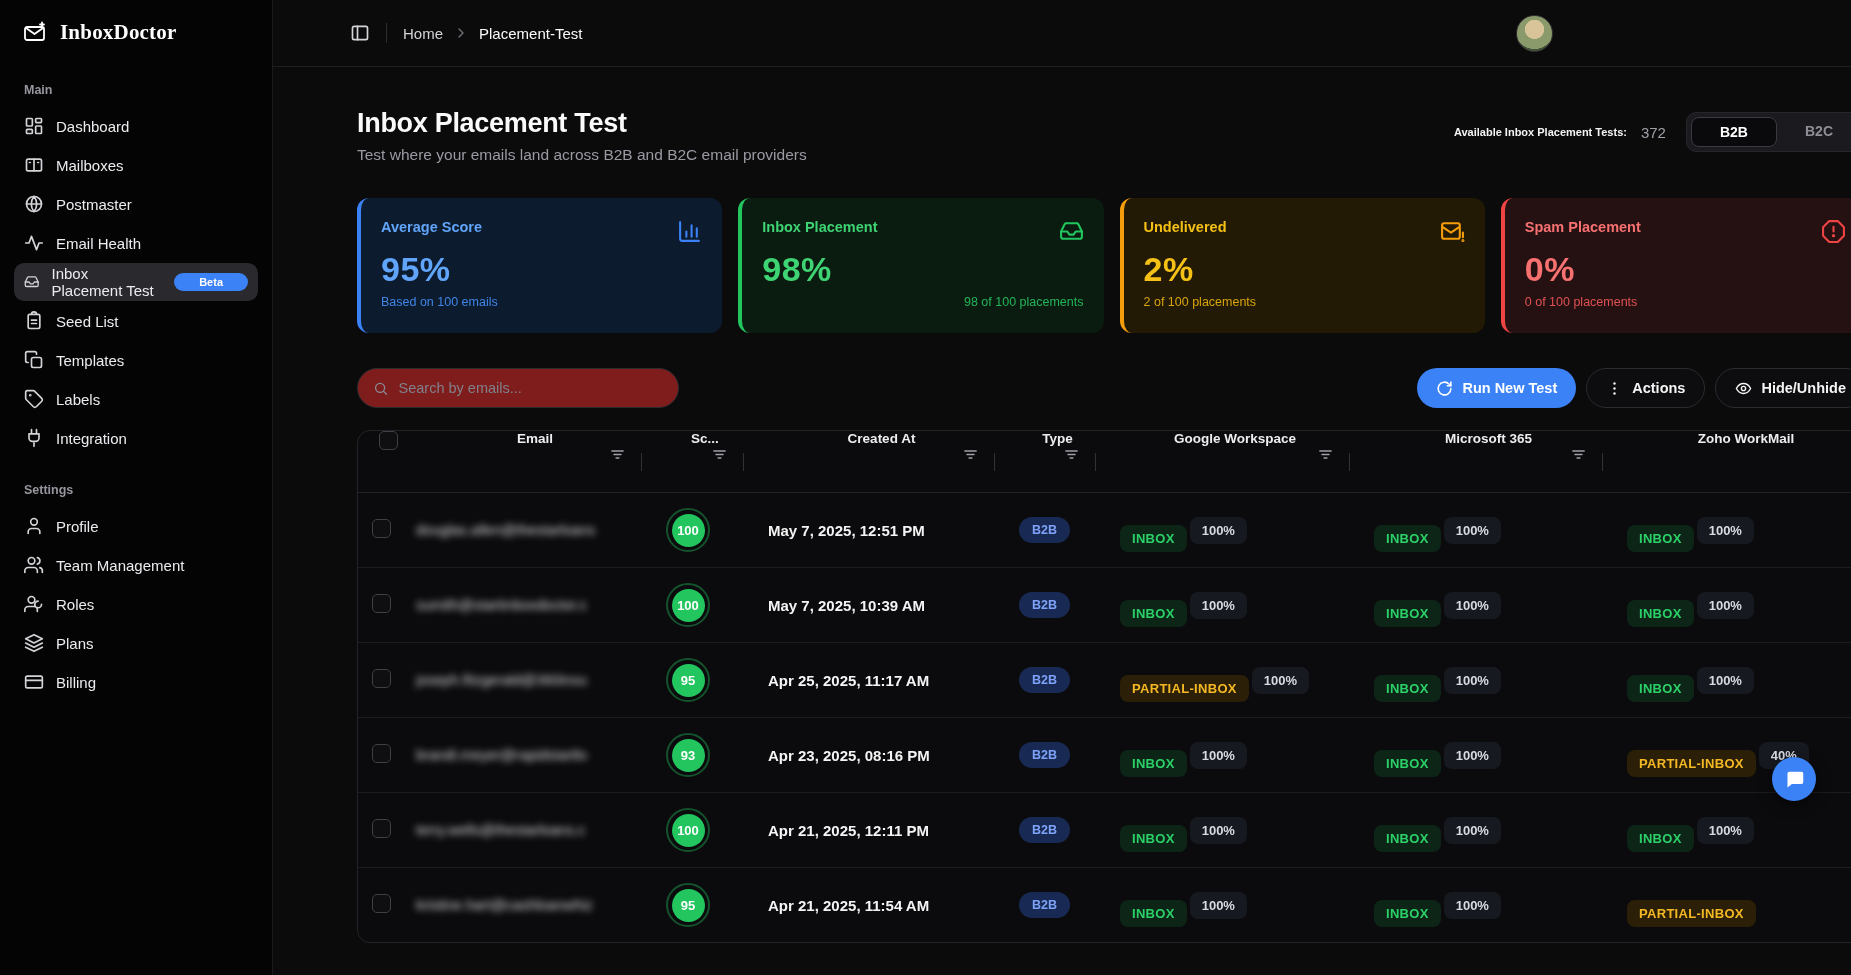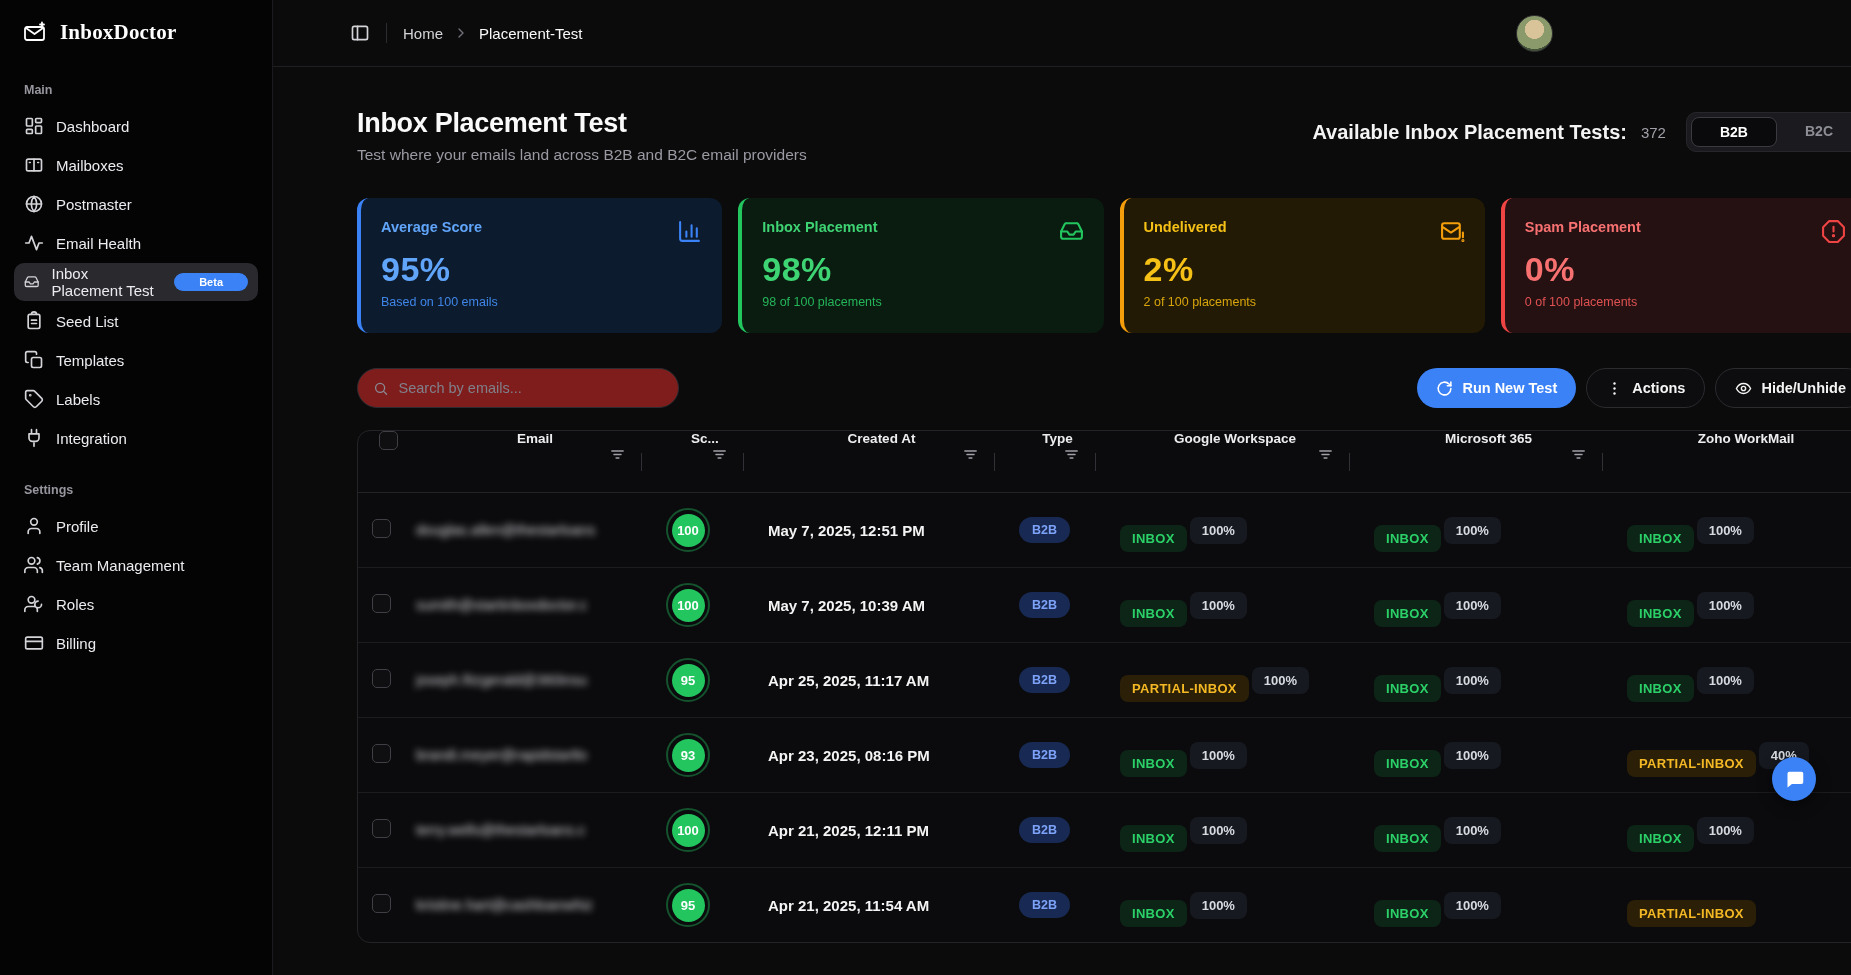--- a/index.html
+++ b/index.html
@@ -34,21 +34,21 @@
   .avatar { position:absolute; left:1243px; top:15px; width:37px; height:37px; border-radius:50%;
             background:radial-gradient(circle at 50% 38%, #d9c49a 0 34%, #8a9a6b 35% 70%, #44543a 71%);
             border:1px solid #333; cursor:pointer; }
 
   .page { padding:41px 26px 0 84px; }
 
   .page-head { display:flex; justify-content:space-between; align-items:flex-start; margin-bottom:34px; }
   .page-title { font-size:27px; font-weight:800; color:#fafafa; letter-spacing:-.3px; }
   .page-sub { font-size:15.5px; color:#9a9aa3; margin-top:7px; }
   .head-right { display:flex; align-items:center; gap:14px; margin-top:4px; }
-  .avail-label { font-size:20px; font-weight:700; color:#f4f4f5; }
+  .avail-label { font-size:11px; font-weight:700; color:#f4f4f5; }
   .avail-count { font-size:15px; color:#a0a0a8; }
   .toggle { display:flex; background:#1b1b1f; border:1px solid #27272b; border-radius:10px; padding:4px; margin-left:6px; }
   .toggle-opt { padding:6px 28px; font-size:14px; font-weight:700; border-radius:8px; color:#8e8e96; cursor:pointer; }
   .toggle-opt.active { background:#0a0a0c; color:#fff; border:1px solid #3a3a40; }
 
   
   .stats { display:grid; grid-template-columns:repeat(4,1fr); gap:16px; margin-bottom:35px; }
   .stat-card { height:135px; border-radius:12px; padding:21px 20px; border-left:4px solid var(--ac); }
   .stat-top { display:flex; justify-content:space-between; align-items:flex-start; }
   .stat-label { font-size:14.5px; font-weight:600; }
@@ -236,20 +236,29 @@
               <svg viewBox="0 0 24 24" fill="none" stroke="currentColor" stroke-width="2" stroke-linecap="round" stroke-linejoin="round">
                 <circle cx="9" cy="7" r="4"></circle>
                 <path d="M16 21v-2a4 4 0 0 0-4-4H5a4 4 0 0 0-4 4v2M17 8.5a4 4 0 1 0 4 4"></path>
               </svg>
             </span>
             <span>Roles</span>
           </div>
           <div class="nav-item">
             <span class="icon">
               <svg viewBox="0 0 24 24" fill="none" stroke="currentColor" stroke-width="2" stroke-linecap="round" stroke-linejoin="round">
+                <path d="m12 2 10 5-10 5L2 7z"></path>
+                <path d="m2 12 10 5 10-5M2 17l10 5 10-5"></path>
+              </svg>
+            </span>
+            <span>Plans</span>
+          </div>
+          <div class="nav-item">
+            <span class="icon">
+              <svg viewBox="0 0 24 24" fill="none" stroke="currentColor" stroke-width="2" stroke-linecap="round" stroke-linejoin="round">
                 <rect x="2" y="5" width="20" height="14" rx="2"></rect>
                 <path d="M2 10h20"></path>
               </svg>
             </span>
             <span>Billing</span>
           </div>
         </div>
       </nav>
   </aside>
 
@@ -310,21 +319,21 @@
             <div class="stat-top">
               <span class="stat-label" style="color: rgb(62, 211, 115);">Inbox Placement</span>
               <span class="icon stat-icon" style="color: rgb(34, 197, 94);">
                 <svg viewBox="0 0 24 24" fill="none" stroke="currentColor" stroke-width="2" stroke-linecap="round" stroke-linejoin="round">
                   <path d="M22 12h-6l-2 3h-4l-2-3H2"></path>
                   <path d="M5.4 5.1 2 12v5a2 2 0 0 0 2 2h16a2 2 0 0 0 2-2v-5l-3.4-6.9A2 2 0 0 0 16.8 4H7.2a2 2 0 0 0-1.8 1.1z"></path>
                 </svg>
               </span>
             </div>
             <div class="stat-value" style="color: rgb(62, 211, 115);">98%</div>
-            <div class="stat-sub" style="color: rgb(37, 181, 89);">98 of 100 placements</div>
+            <div class="stat-sub" style="color: rgb(37, 181, 89); text-align: right;">98 of 100 placements</div>
           </div>
           <div class="stat-card" style="--ac: #f59e0b; background: rgb(34, 26, 4);">
             <div class="stat-top">
               <span class="stat-label" style="color: rgb(245, 193, 23);">Undelivered</span>
               <span class="icon stat-icon" style="color: rgb(245, 158, 11);">
                 <svg viewBox="0 0 24 24" fill="none" stroke="currentColor" stroke-width="2" stroke-linecap="round" stroke-linejoin="round">
                   <rect x="2" y="4" width="17" height="15" rx="2"></rect>
                   <path d="m3 8 7.5 5L18 8"></path>
                   <path d="M22 13v4.5"></path>
                   <circle cx="22" cy="20.6" r=".5" fill="currentColor"></circle>

